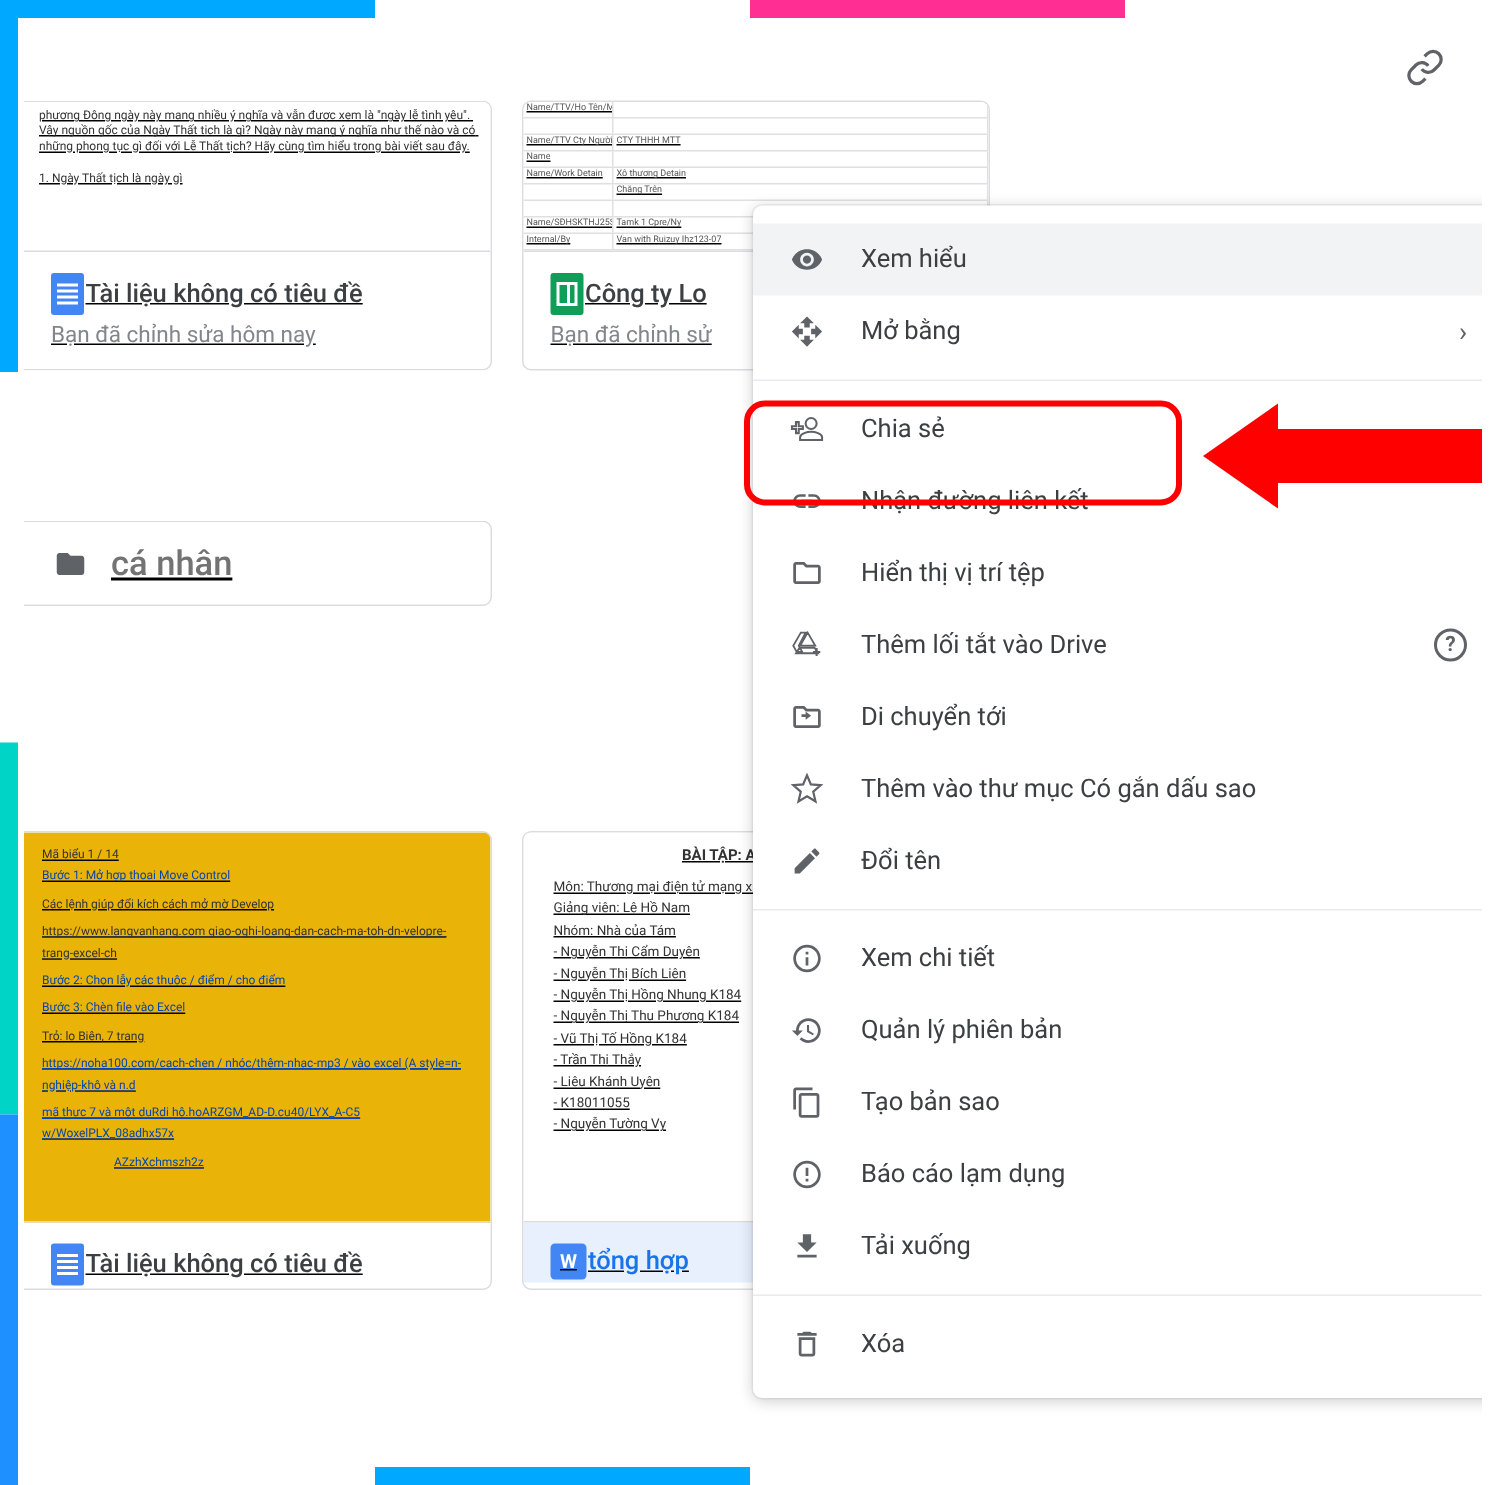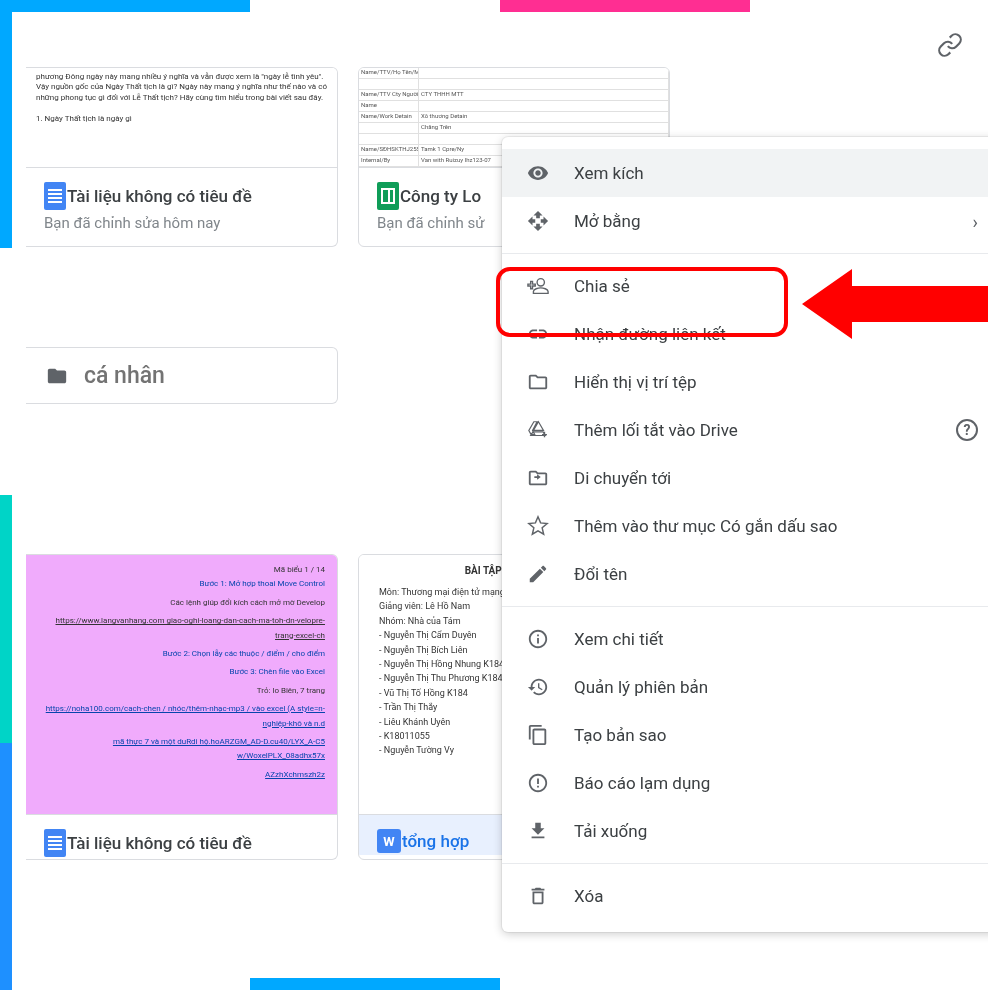--- a/index.html
+++ b/index.html
@@ -20,21 +20,21 @@
   .c-pink { background: #ff2e92; }
   .c-teal { background: #00d4c7; }
   .c-blue2 { background: #1e90ff; }
   
   .content-area { position: absolute; top: 12px; left: 12px; right: 12px; bottom: 12px; background: #fff; padding: 15px 0 0 0; overflow: hidden; }
   
   .header-row { height: 40px; padding-right: 25px; display: flex; justify-content: flex-end; align-items: center; }
   .link-icon { color: #5f6368; }
   
   .files-grid { padding: 0 0 0 0; }
-  .grid-row { display: flex; gap: 20px; margin-bottom: 20px; padding-left: 14px; }
+  .grid-row { display: flex; gap: 20px; margin-bottom: 20px; padding-left: 4px; text-decoration: underline; }
   .file-card { width: 312px; border: 1px solid #dadce0; border-radius: 6px; overflow: hidden; background: #fff; }
   .file-card.left-clip { border-left: none; border-radius: 0 6px 6px 0; }
   .card-thumb { height: 100px; background: #f8f9fa; overflow: hidden; position: relative; border-bottom: 1px solid #dadce0; }
   .card-thumb.doc-text { padding: 4px 10px; font-size: 8px; line-height: 1.3; color: #333; background: #fff; }
   .card-thumb.sheet-thumb { background: #fff; }
   .card-title-row { display: flex; align-items: center; gap: 1px; padding: 14px 18px 2px 18px; }
   .card-title { font-size: 17px; font-weight: 500; color: #3c4043; }
   .card-subtitle { padding: 2px 18px 14px 18px; font-size: 15px; color: #80868b; }
   
   .folder-card { width: 312px; border: 1px solid #dadce0; border-radius: 6px; background: #fff; display: flex; align-items: center; gap: 14px; padding: 14px 18px; }
@@ -55,21 +55,21 @@
   .menu-item.hovered { background: #f1f3f4; }
   .menu-icon { width: 24px; height: 24px; display: flex; align-items: center; justify-content: center; color: #5f6368; flex-shrink: 0; }
   .menu-icon svg { width: 22px; height: 22px; fill: currentColor; }
   .menu-sep { height: 1px; background: #e8eaed; margin: 8px 0; }
   .menu-chevron { margin-left: auto; color: #5f6368; font-size: 18px; }
   .menu-help { margin-left: auto; width: 22px; height: 22px; border: 2px solid #5f6368; border-radius: 50%; display: flex; align-items: center; justify-content: center; font-size: 14px; color: #5f6368; font-weight: bold; }
   
   .highlight-box { position: absolute; border: 4px solid #ff0000; border-radius: 14px; pointer-events: none; z-index: 200; }
   .arrow { position: absolute; z-index: 200; }
   
-  .doc-thumb-2 { height: 260px; background: #f0abfc; padding: 8px 12px; font-size: 9px; color: #0645ad; line-height: 1.8; text-align: right; }
+  .doc-thumb-2 { height: 260px; background: #eab308; padding: 8px 12px; font-size: 9px; color: #0645ad; line-height: 1.8; }
   .doc-thumb-2 .line { margin-bottom: 4px; }
   .doc-thumb-3 { height: 260px; background: #fff; padding: 8px 20px; font-size: 9px; color: #333; line-height: 1.6; text-align: left; }
   .doc-thumb-3 .title { font-weight: bold; text-align: center; font-size: 10px; margin-bottom: 6px; }
   
   .selected-title { color: #1a73e8; font-weight: 500; }
   .selected-bg { background: #e8f0fe; }
   
   .sheet-rows { display:flex; flex-direction:column; }
   .sheet-row { display:flex; border-bottom:1px solid #e0e0e0; height:11px; font-size:6px; color:#555; }
   .sheet-row > div { border-right:1px solid #e0e0e0; padding:0 2px; overflow:hidden; white-space:nowrap; }
@@ -238,21 +238,21 @@
 
   </div>
 
   <div class="context-menu" id="context-menu">
       <div class="menu-item hovered">
         <span class="menu-icon">
           <svg viewBox="0 0 24 24">
             <path d="M12 4.5C7 4.5 2.73 7.61 1 12c1.73 4.39 6 7.5 11 7.5s9.27-3.11 11-7.5c-1.73-4.39-6-7.5-11-7.5zM12 17c-2.76 0-5-2.24-5-5s2.24-5 5-5 5 2.24 5 5-2.24 5-5 5zm0-8c-1.66 0-3 1.34-3 3s1.34 3 3 3 3-1.34 3-3-1.34-3-3-3z"></path>
           </svg>
         </span>
-        <span>Xem kích</span>
+        <span>Xem hiểu</span>
       </div>
       <div class="menu-item">
         <span class="menu-icon">
           <svg viewBox="0 0 24 24">
             <path d="M10 9h4V6h3l-5-5-5 5h3v3zm-1 1H6V7l-5 5 5 5v-3h3v-4zm14 2l-5-5v3h-3v4h3v3l5-5zm-9 3h-4v3H7l5 5 5-5h-3v-3z"></path>
           </svg>
         </span>
         <span>Mở bằng</span>
         <span class="menu-chevron">›</span>
       </div>

